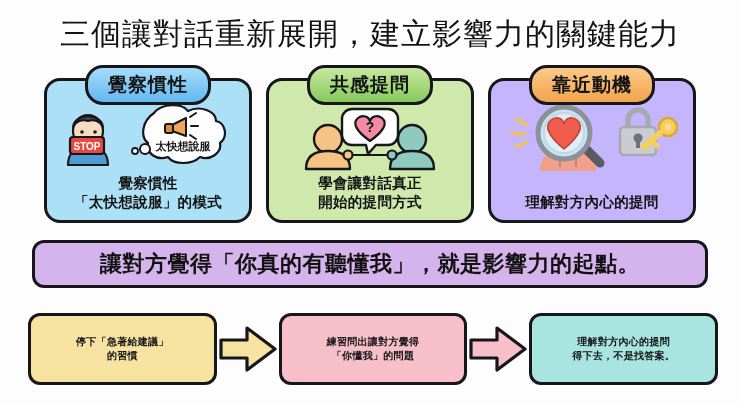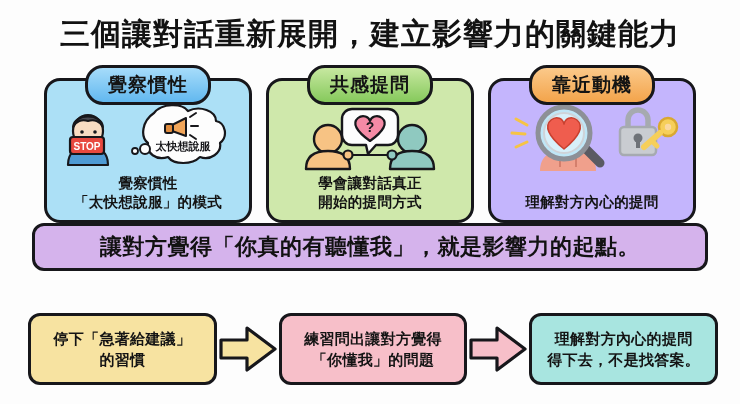--- a/index.html
+++ b/index.html
@@ -14,21 +14,21 @@
     width: 740px; height: 404px;
     background: #fdfdfd;
   }
 
   
   #title {
     position: absolute;
     top: 14px; left: 0; width: 740px;
     text-align: center;
     font-size: 30px;
-    font-weight: 700;
+    font-weight: 400;
     letter-spacing: 1px;
     color: #121212;
     white-space: nowrap;
   }
 
   
   #cards {
     position: absolute;
     top: 78px; left: 44px;
     width: 652px; height: 145px;
@@ -82,21 +82,21 @@
     font-size: 14.5px;
     font-weight: 700;
     line-height: 1.32;
     color: #141414;
     letter-spacing: .3px;
   }
 
   
   #banner {
     position: absolute;
-    top: 223px; left: 32px;
+    top: 240px; left: 32px;
     width: 676px; height: 48px;
     background: #d5b3ec;
     border: 3px solid #17171b;
     border-radius: 12px;
     display: flex;
     align-items: center;
     justify-content: center;
     font-size: 22px;
     font-weight: 700;
     color: #121212;
@@ -113,21 +113,21 @@
     align-items: center;
   }
   .flow-box {
     height: 72px;
     border: 3px solid #17171b;
     border-radius: 12px;
     display: flex;
     align-items: center;
     justify-content: center;
     text-align: center;
-    font-size: 15px;
+    font-size: 10px;
     font-weight: 700;
     line-height: 1.4;
     color: #141414;
     letter-spacing: .3px;
     padding: 0 8px;
   }
   .flow-1 { background: #f7e3a1; width: 196px; }
   .flow-2 { background: #f7bfc9; width: 196px; }
   .flow-3 { background: #a8e5e0; width: 196px; }
   .flow-arrow {

